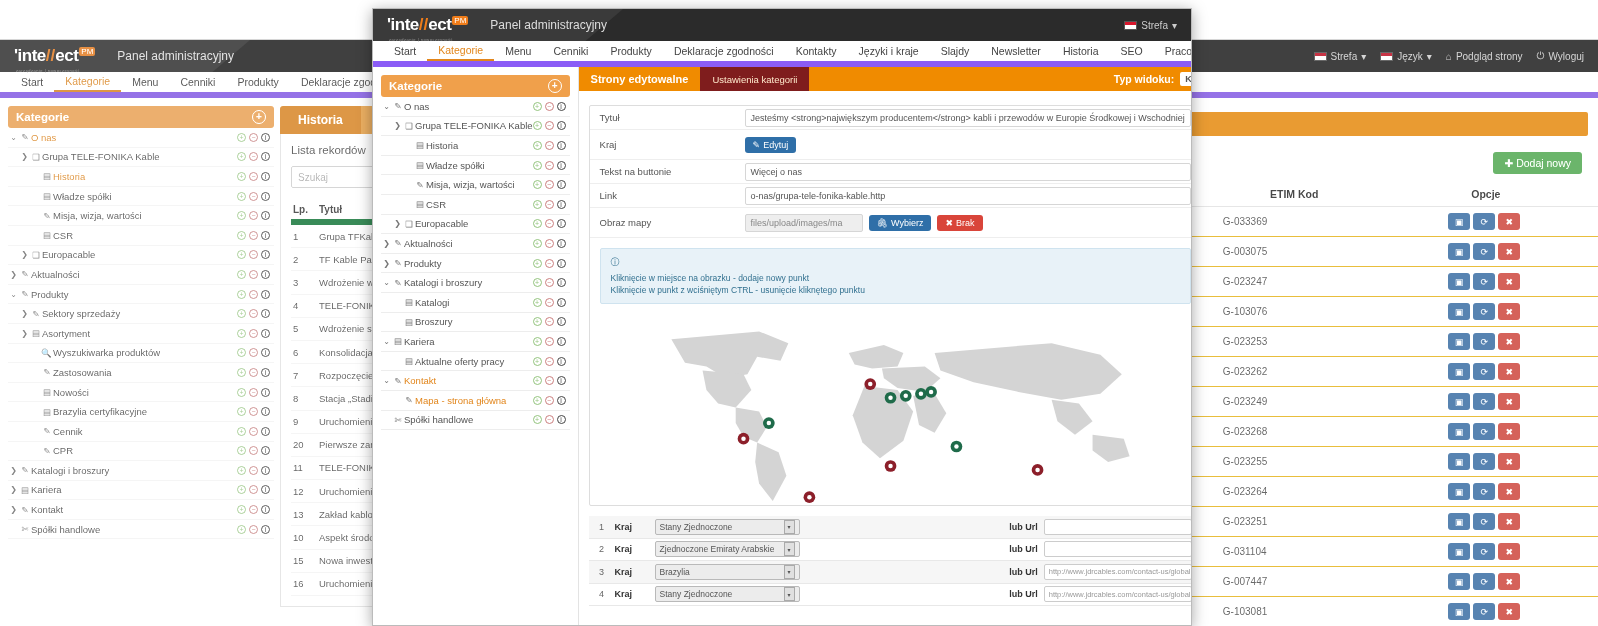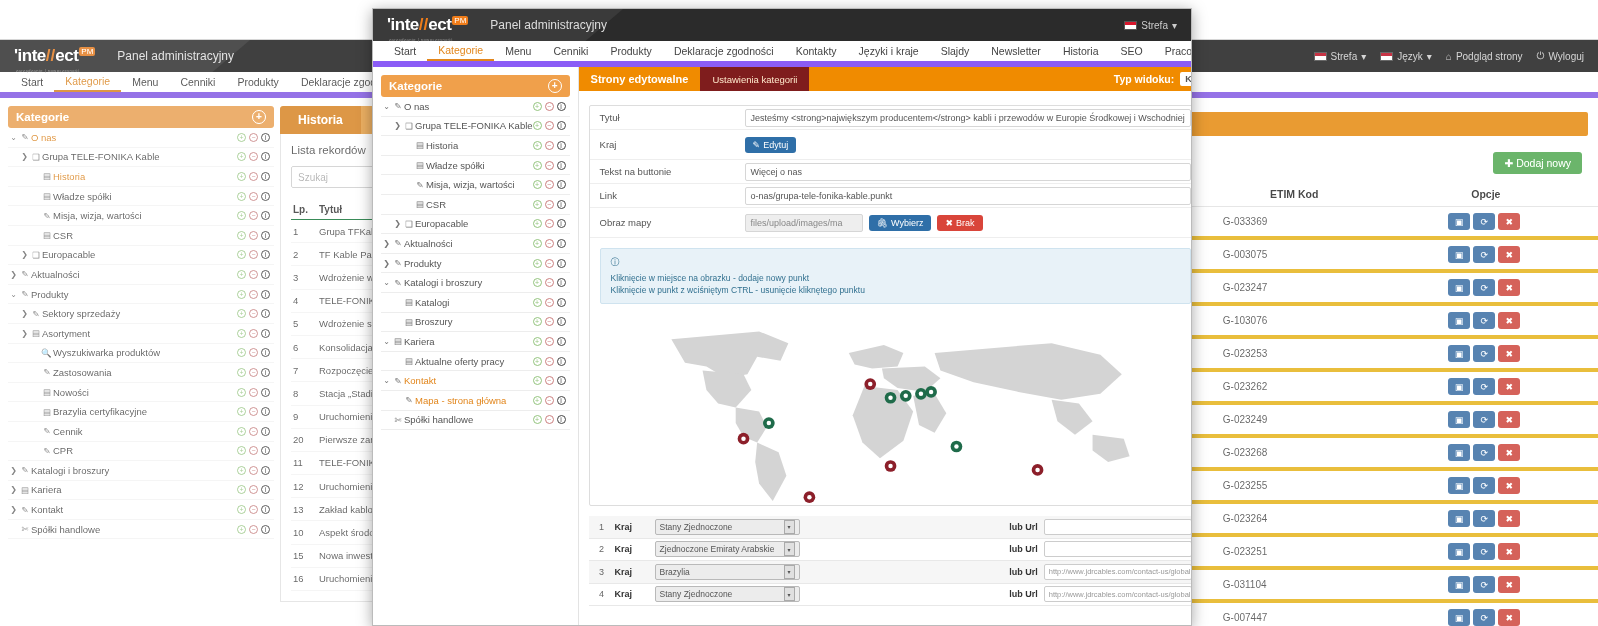--- a/index.html
+++ b/index.html
@@ -66,33 +66,33 @@
   .hist-tabs { display:flex; height:28px; margin-top:8px; }
   .hist-tab { background:#e2861c; color:#fff; font-size:12px; font-weight:bold;
      padding:0 18px; display:flex; align-items:center; border-radius:3px 0 0 0; }
   .hist-tab2 { background:#efa03c; flex:1; border-radius:0 3px 0 0;}
   .hist-box { border:1px solid #ddd; border-top:none; padding:10px; }
   .hist-title { font-size:11.5px; color:#555; margin-bottom:10px; }
   .search-in { width:210px; height:22px; border:1px solid #ccc; font-size:10px;
      color:#aaa; padding:0 6px; display:flex; align-items:center; border-radius:2px;}
   .rec-tbl { width:100%; margin-top:12px; border-collapse:collapse; }
   .rec-tbl th { font-size:10px; color:#444; text-align:left; padding:4px 2px;
-     border-bottom:1px solid #15803d; }
+     border-bottom:6px solid #15803d; }
   .rec-tbl td { font-size:9.5px; color:#555; padding:5.6px 2px;
      border-bottom:1px solid #eee; white-space:nowrap; overflow:hidden; }
   .rec-tbl td.lp { width:26px; }
   .orange-strip { height:24px; background:#f08b00; margin:14px 10px 0 10px;
      border-radius:2px; }
   .add-btn { background:#4cae4c; color:#fff; font-size:10.5px; padding:5px 11px;
      border-radius:3px; display:inline-block; }
   .etim-tbl { width:100%; border-collapse:collapse; }
   .etim-tbl th { font-size:10.5px; font-weight:bold; color:#333; padding:6px 8px;
      border-bottom:1px solid #ddd; }
   .etim-tbl td { font-size:10px; color:#555; padding:6px 8px;
-     border-bottom:4px solid #eab308; }
+     border-bottom:1px solid #eab308; }
   .bsq { width:22px; height:17px; border-radius:3px; display:inline-flex;
      align-items:center; justify-content:center; font-size:9px; color:#fff;
      margin-right:3px; }
   .bsq.blue { background:#3a74b0; }
   .bsq.red  { background:#e04a3f; }
 
   
   #win-mid { left:372px; top:8px; width:820px; height:618px;
      box-shadow:0 3px 14px rgba(0,0,0,.35); border:1px solid #bbb;}
   #win-mid .mbody { display:flex; height:560px; }
@@ -884,21 +884,21 @@
           <div class="frow">
             <div class="flab">Tekst na buttonie</div>
             <div class="fval">
                 <div class="inp">Więcej o nas</div>
               </div>
           </div>
 
           <div class="frow">
             <div class="flab">Link</div>
             <div class="fval">
-                <div class="inp">o-nas/grupa-tele-fonika-kable.punkt</div>
+                <div class="inp">o-nas/grupa-tele-fonika-kable.http</div>
               </div>
           </div>
 
           <div class="frow" style="min-height:30px;">
             <div class="flab">Obraz mapy</div>
             <div class="fval">
               <div class="inp gray">files/upload/images/ma</div>
               <span class="btn blue">
                 <span>🖇</span>
                 <span>Wybierz</span>

